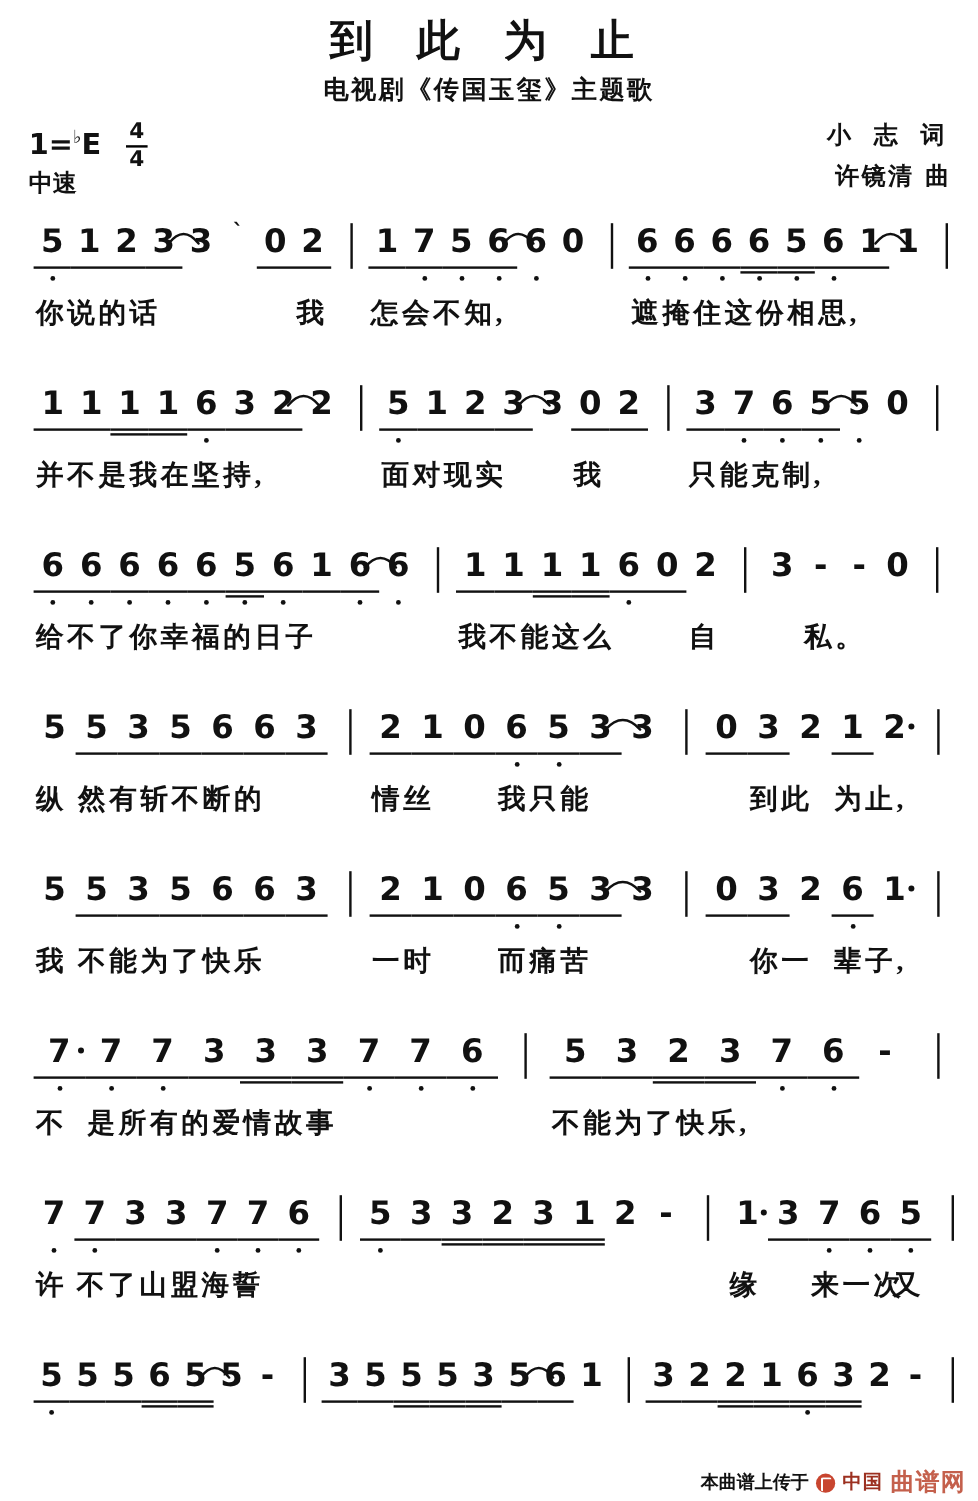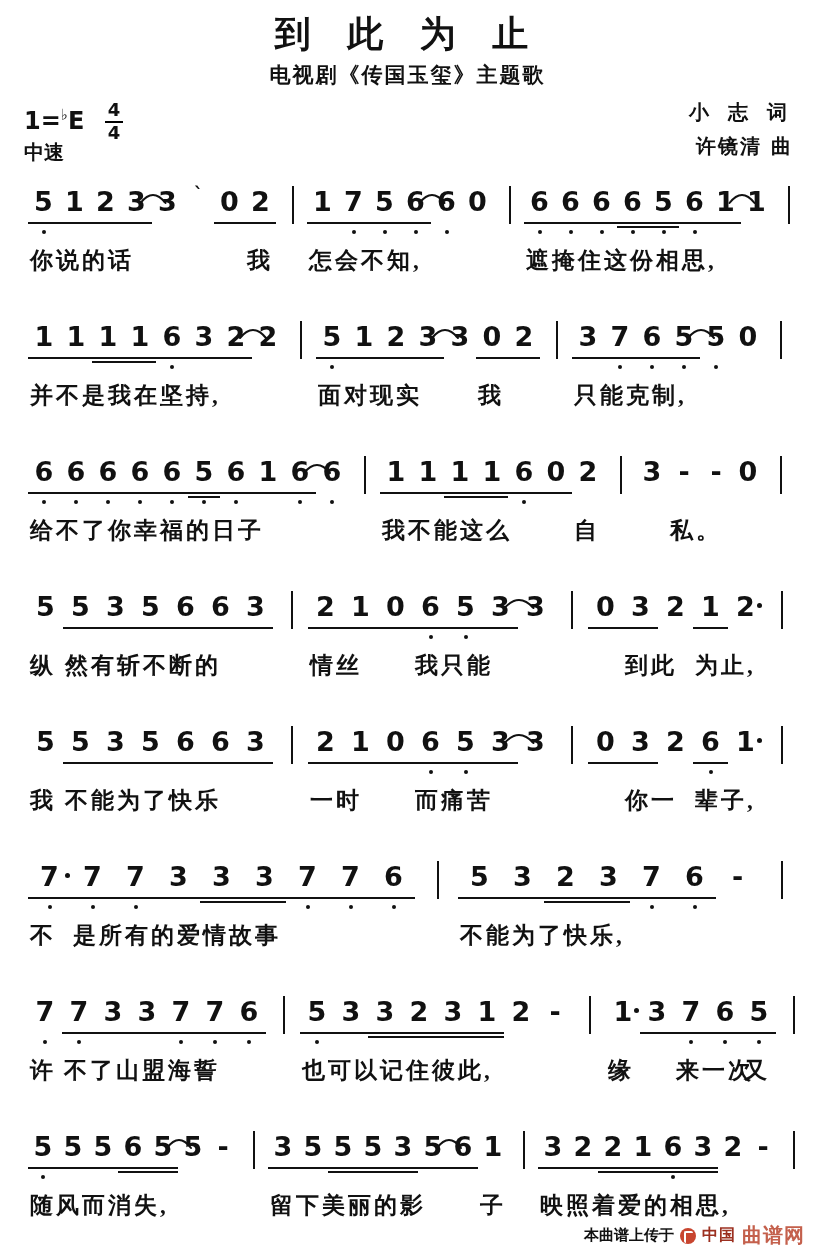--- a/index.html
+++ b/index.html
@@ -141,38 +141,31 @@
         <span class="lyric" style="left: 45px;">是所有的爱情故事</span>
         <span class="lyric" style="left: 432px;">不能为了快乐,</span>
       </div>
     </div>
     <div class="score-line">
       <svg class="arc-layer" width="790" height="22"></svg>
       <div class="token-row"><span class="tok" style="width: 34px;">7<i class="ldot"></i></span><span class="tok" style="width: 34px;">7<i class="ul1"></i><i class="ldot"></i></span><span class="tok" style="width: 34px;">3<i class="ul1"></i></span><span class="tok" style="width: 34px;">3<i class="ul1"></i></span><span class="tok" style="width: 34px;">7<i class="ul1"></i><i class="ldot"></i></span><span class="tok" style="width: 34px;">7<i class="ul1"></i><i class="ldot"></i></span><span class="tok" style="width: 34px;">6<i class="ul1"></i><i class="ldot"></i></span><span class="tok" style="width: 34px;"><i class="vline"></i></span><span class="tok" style="width: 34px;">5<i class="ul1"></i><i class="ldot"></i></span><span class="tok" style="width: 34px;">3<i class="ul1"></i></span><span class="tok" style="width: 34px;">3<i class="ul1"></i><i class="ul2"></i></span><span class="tok" style="width: 34px;">2<i class="ul1"></i><i class="ul2"></i></span><span class="tok" style="width: 34px;">3<i class="ul1"></i><i class="ul2"></i></span><span class="tok" style="width: 34px;">1<i class="ul1"></i><i class="ul2"></i></span><span class="tok" style="width: 34px;">2</span><span class="tok dash" style="width: 34px;">-</span><span class="tok" style="width: 34px;"><i class="vline"></i></span><span class="tok" style="width: 34px;">1<i class="adot"></i></span><span class="tok" style="width: 34px;">3<i class="ul1"></i></span><span class="tok" style="width: 34px;">7<i class="ul1"></i><i class="ldot"></i></span><span class="tok" style="width: 34px;">6<i class="ul1"></i><i class="ldot"></i></span><span class="tok" style="width: 34px;">5<i class="ul1"></i><i class="ldot"></i></span><span class="tok" style="width: 34px;"><i class="vline"></i></span></div>
       <div class="lyric-row">
         <span class="lyric" style="left: 2px;">许</span>
         <span class="lyric" style="left: 36px;">不了山盟海誓</span>
-        <span class="lyric" style="left: 274px;">也可以记住彼此,</span>
         <span class="lyric" style="left: 580px;">缘</span>
         <span class="lyric" style="left: 648px; font-family: Liberation Serif, serif;">来一次</span>
         <span class="lyric" style="left: 716px;">又</span>
       </div>
     </div>
     <div class="score-line">
       <svg class="arc-layer" width="790" height="22">
         <path d="M 139 18 Q 151 2 163 18" fill="none" stroke="#111" stroke-width="2" stroke-linecap="round"></path>
         <path d="M 409 18 Q 421 2 433 18" fill="none" stroke="#111" stroke-width="2" stroke-linecap="round"></path>
       </svg>
       <div class="token-row"><span class="tok" style="width: 30px;">5<i class="ul1"></i><i class="ldot"></i></span><span class="tok" style="width: 30px;">5<i class="ul1"></i></span><span class="tok" style="width: 30px;">5<i class="ul1"></i></span><span class="tok" style="width: 30px;">6<i class="ul1"></i><i class="ul2"></i></span><span class="tok" style="width: 30px;">5<i class="ul1"></i><i class="ul2"></i></span><span class="tok" style="width: 30px;">5</span><span class="tok dash" style="width: 30px;">-</span><span class="tok" style="width: 30px;"><i class="vline"></i></span><span class="tok" style="width: 30px;">3<i class="ul1"></i></span><span class="tok" style="width: 30px;">5<i class="ul1"></i></span><span class="tok" style="width: 30px;">5<i class="ul1"></i><i class="ul2"></i></span><span class="tok" style="width: 30px;">5<i class="ul1"></i><i class="ul2"></i></span><span class="tok" style="width: 30px;">3<i class="ul1"></i><i class="ul2"></i></span><span class="tok" style="width: 30px;">5<i class="ul1"></i></span><span class="tok" style="width: 30px;">6<i class="ul1"></i></span><span class="tok" style="width: 30px;">1</span><span class="tok" style="width: 30px;"><i class="vline"></i></span><span class="tok" style="width: 30px;">3<i class="ul1"></i></span><span class="tok" style="width: 30px;">2<i class="ul1"></i></span><span class="tok" style="width: 30px;">2<i class="ul1"></i><i class="ul2"></i></span><span class="tok" style="width: 30px;">1<i class="ul1"></i><i class="ul2"></i></span><span class="tok" style="width: 30px;">6<i class="ul1"></i><i class="ul2"></i><i class="ldot"></i></span><span class="tok" style="width: 30px;">3<i class="ul1"></i><i class="ul2"></i></span><span class="tok" style="width: 30px;">2</span><span class="tok dash" style="width: 30px;">-</span><span class="tok" style="width: 30px;"><i class="vline"></i></span></div>
-      <div class="lyric-row">
-        <span class="lyric" style="left: 2px;">随风而消失,</span>
-        <span class="lyric" style="left: 242px;">留下美丽的影</span>
-        <span class="lyric" style="left: 452px;">子</span>
-        <span class="lyric" style="left: 512px;">映照着爱的相思,</span>
-      </div>
     </div>
   </div>
 
 <div class="footer">
   <span>本曲谱上传于</span>
   <span class="logo-mark" style="background: rgb(200, 69, 47);"></span>
   <span class="brand-solid" style="color: rgb(156, 48, 32);">中国</span>
     <span class="brand-outline" style="color: rgb(196, 96, 76);">曲谱网</span>
 </div>
 

